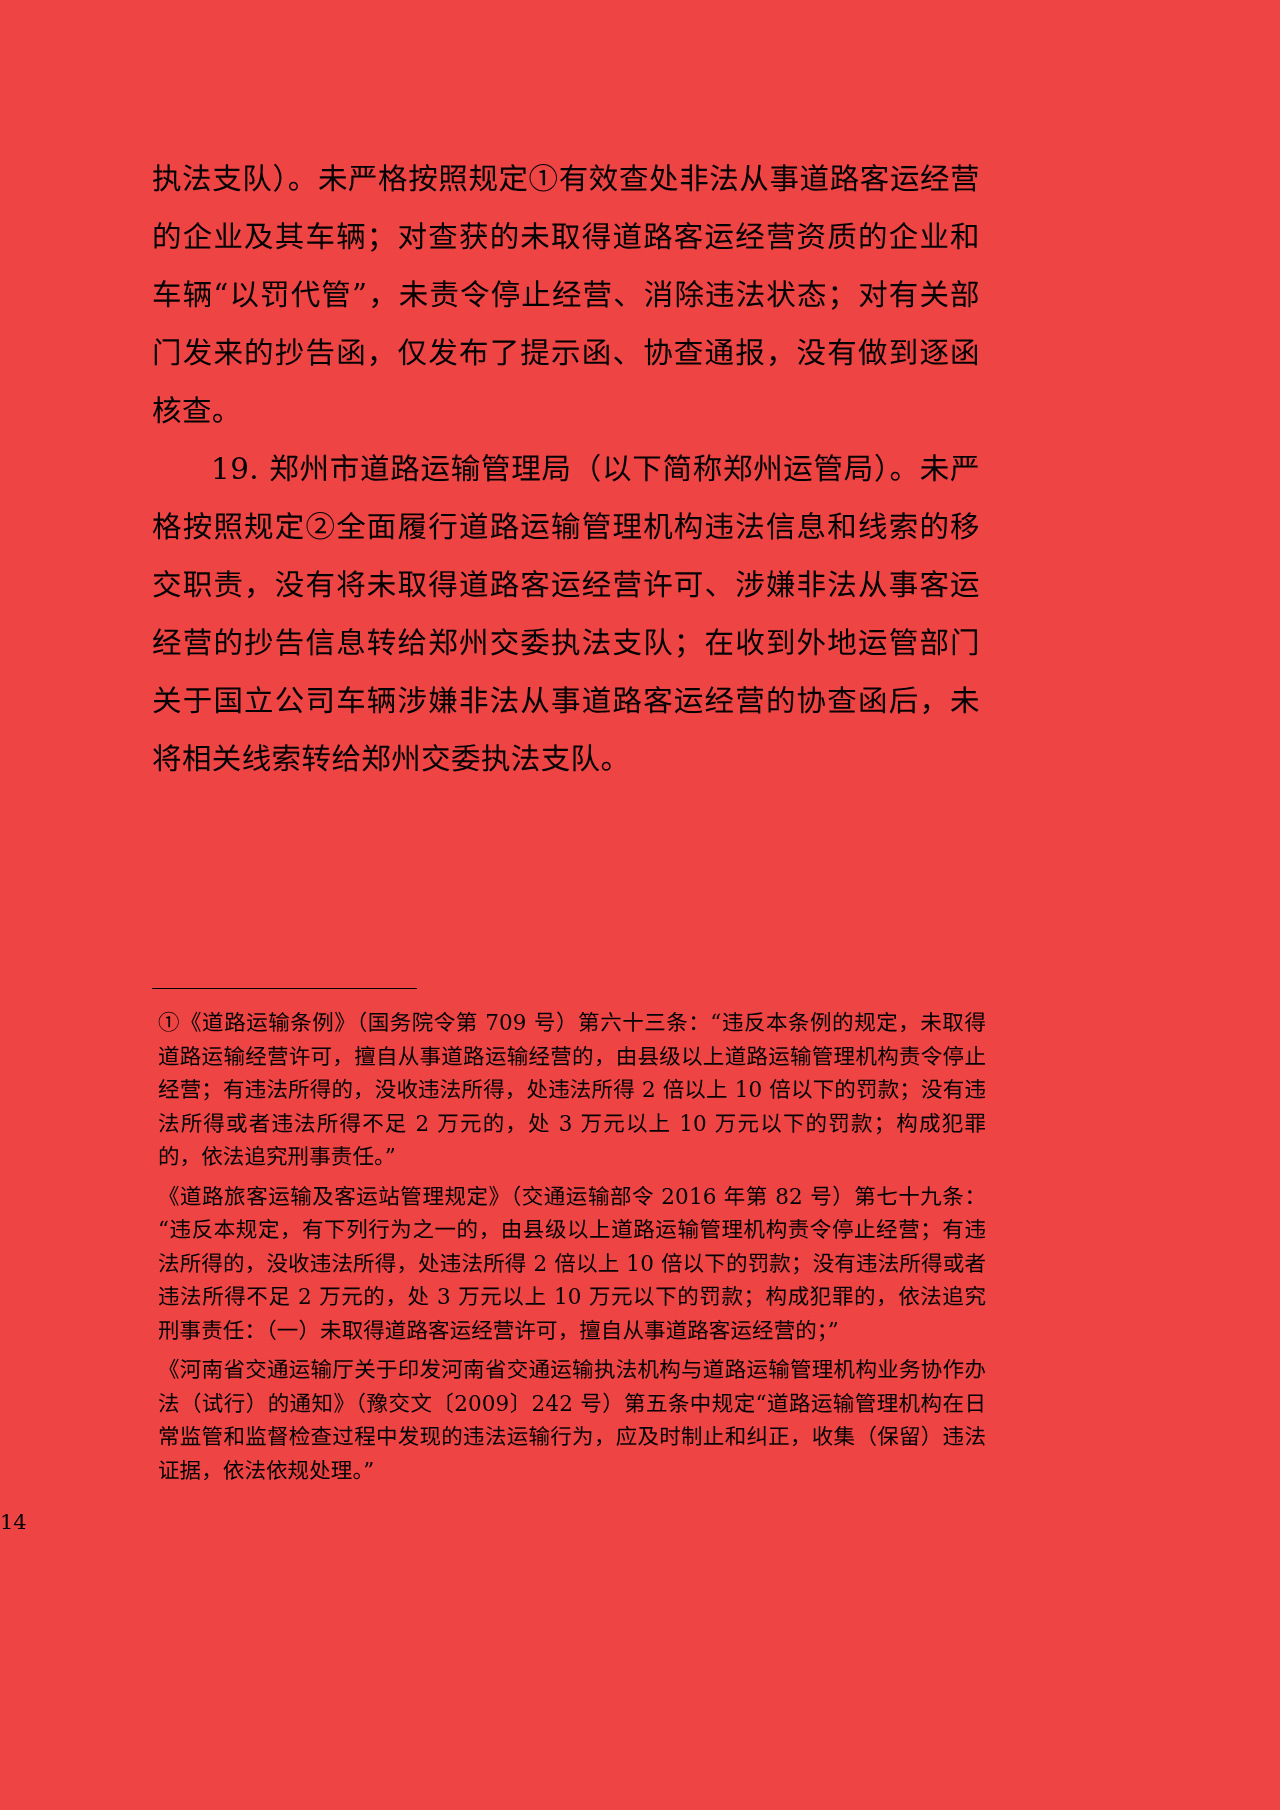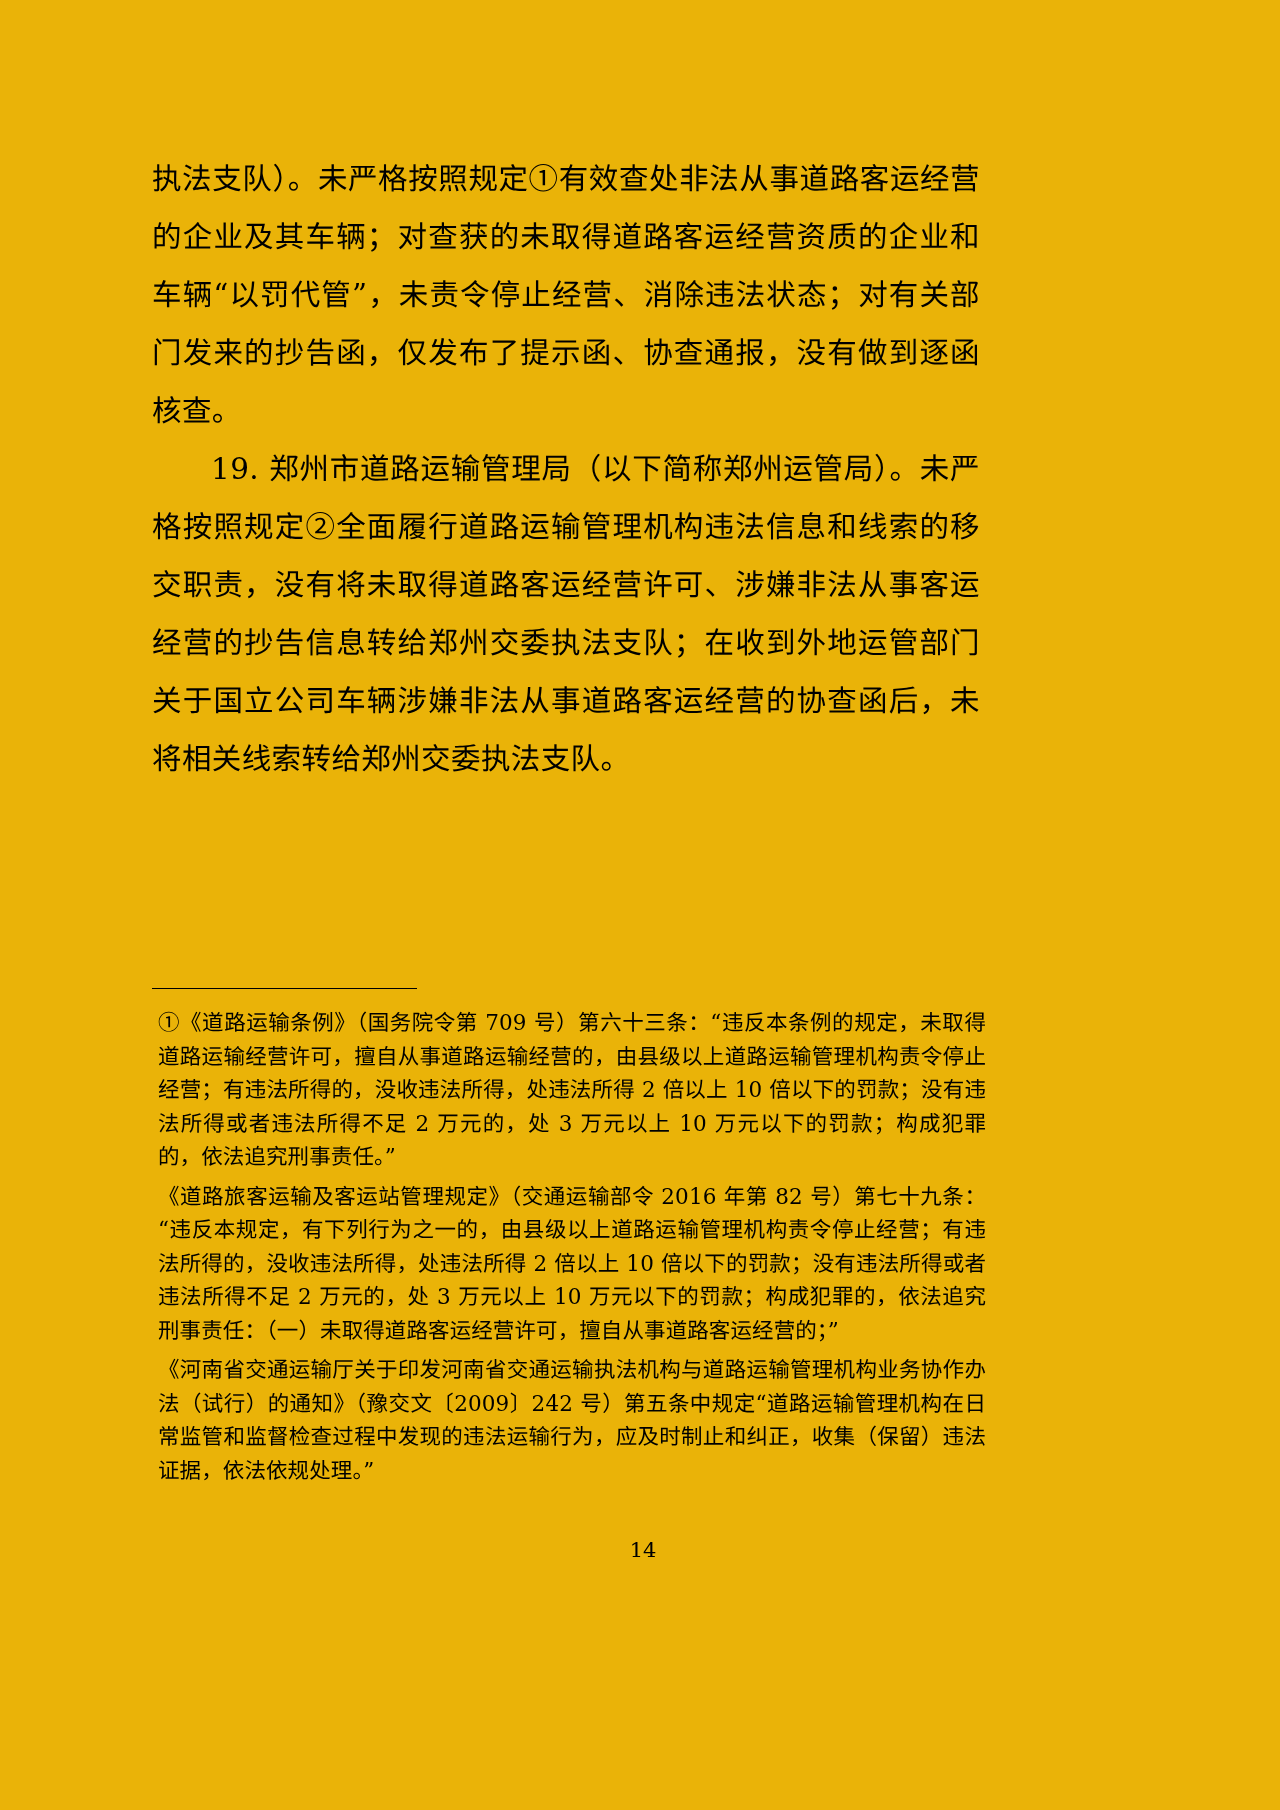--- a/index.html
+++ b/index.html
@@ -9,21 +9,21 @@
   }
   body {
     font-family: "DejaVu Serif", "Liberation Serif", serif;
     color: #000000;
   }
   .page {
     position: relative;
     width: 1280px;
     height: 1810px;
     margin: 0 auto;
-    background: #eab308;
+    background: #ef4444;
     box-sizing: border-box;
     overflow: hidden;
   }
   .content {
     position: absolute;
     left: 152px;
     top: 150px;
     width: 828px;
   }
   
@@ -62,27 +62,25 @@
     text-align: justify;
     text-justify: inter-ideograph;
     margin: 6px;
     letter-spacing: 0.1px;
   }
   .fn-hang {
     text-indent: 0;
   }
   .page-number {
     position: absolute;
-    left: 6px;
+    left: 0;
     right: 0;
     top: 1510px;
-    text-align: center;
     font-size: 21px;
     font-family: "DejaVu Serif", "Liberation Serif", serif;
-    margin-top: 28px;
   }
 </style>
 </head>
 <body>
 
 <div class="page">
 
   <div class="content">
 
     <p class="body-p">

